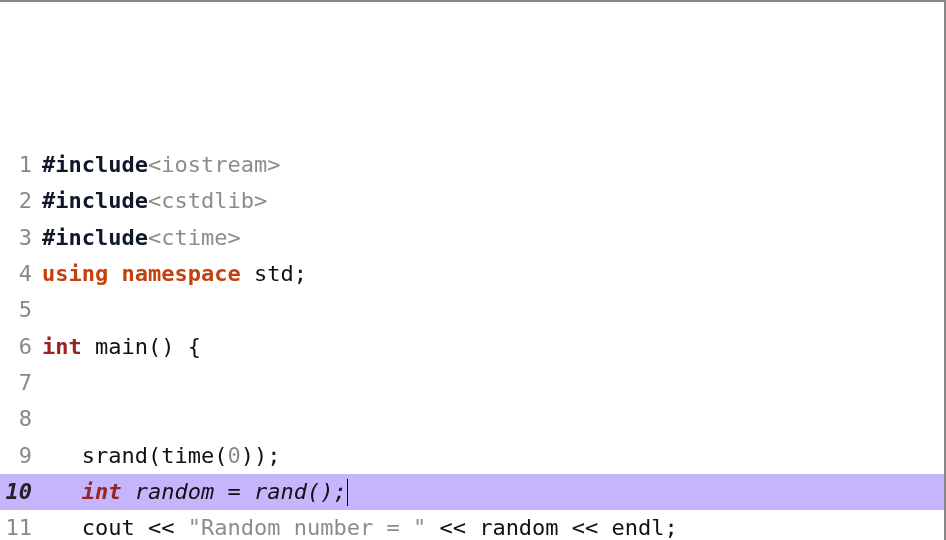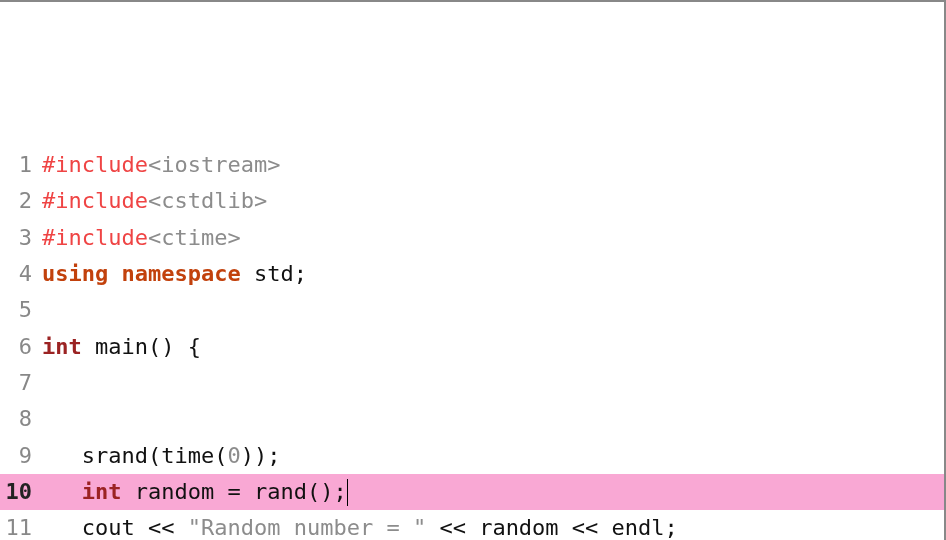--- a/index.html
+++ b/index.html
@@ -14,39 +14,40 @@
       border-right: 2px solid #888;
     }
     .code-container {
       display: block;
     }
     .line {
       display: flex;
       align-items: baseline;
     }
     .line.highlighted {
-      background: #f9a8d4;
+      background: #c4b5fd;
+      font-style: italic;
     }
     .gutter {
       display: inline-block;
       width: 42px;
       text-align: right;
       color: #888;
       padding-right: 10px;
       user-select: none;
       flex-shrink: 0;
     }
     .gutter.bold {
       color: #222;
       font-weight: bold;
     }
     .code {
       display: inline;
     }
-    .preproc { color: #ef4444; }
+    .preproc { color: #0f172a; font-weight: bold; }
     .anglebr { color: #8c8c8c; }
     .keyword { color: #c2410c; font-weight: bold; }
     .ident { color: #111; }
     .type { color: #9b2323; font-weight: bold; }
     .punct { color: #111; }
     .number { color: #8c8c8c; }
     .string { color: #8c8c8c; }
     .cursor {
       display: inline-block;
       width: 1px;

